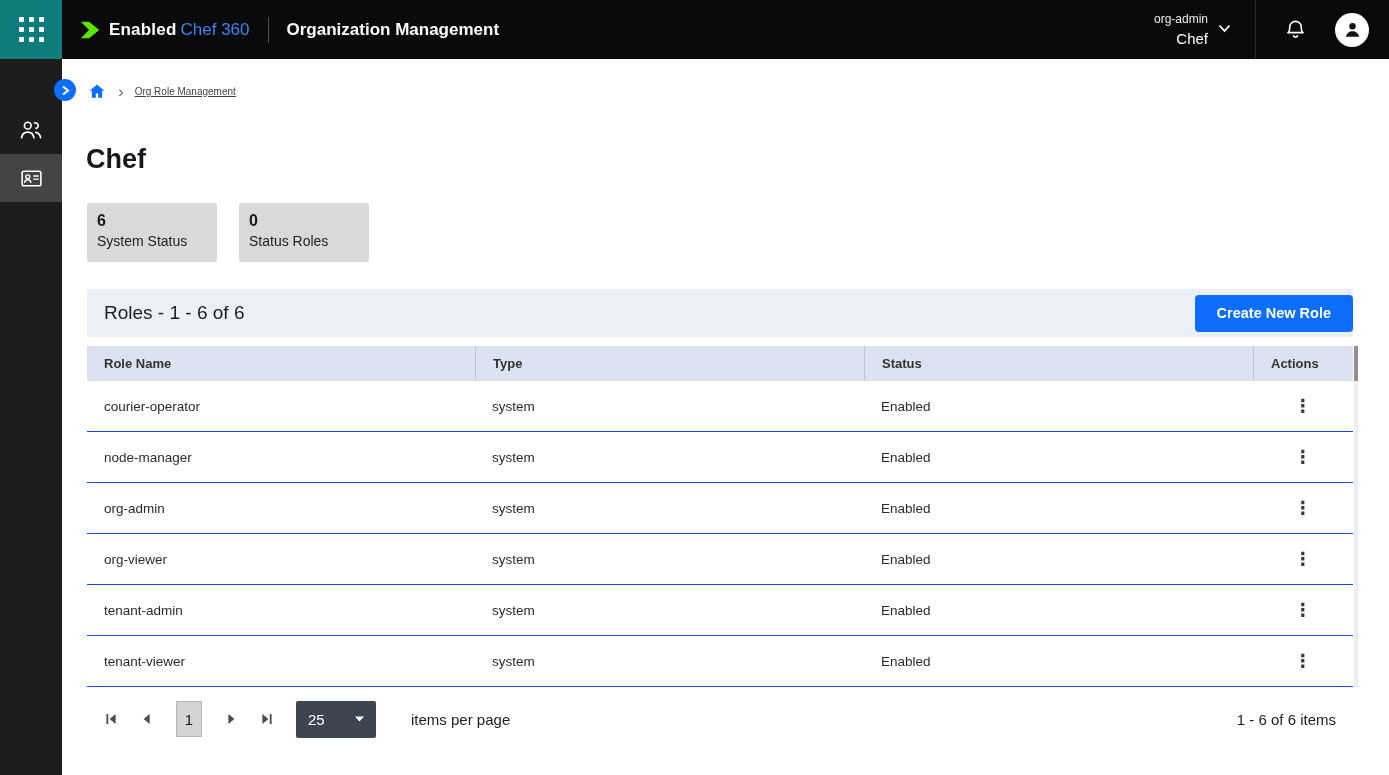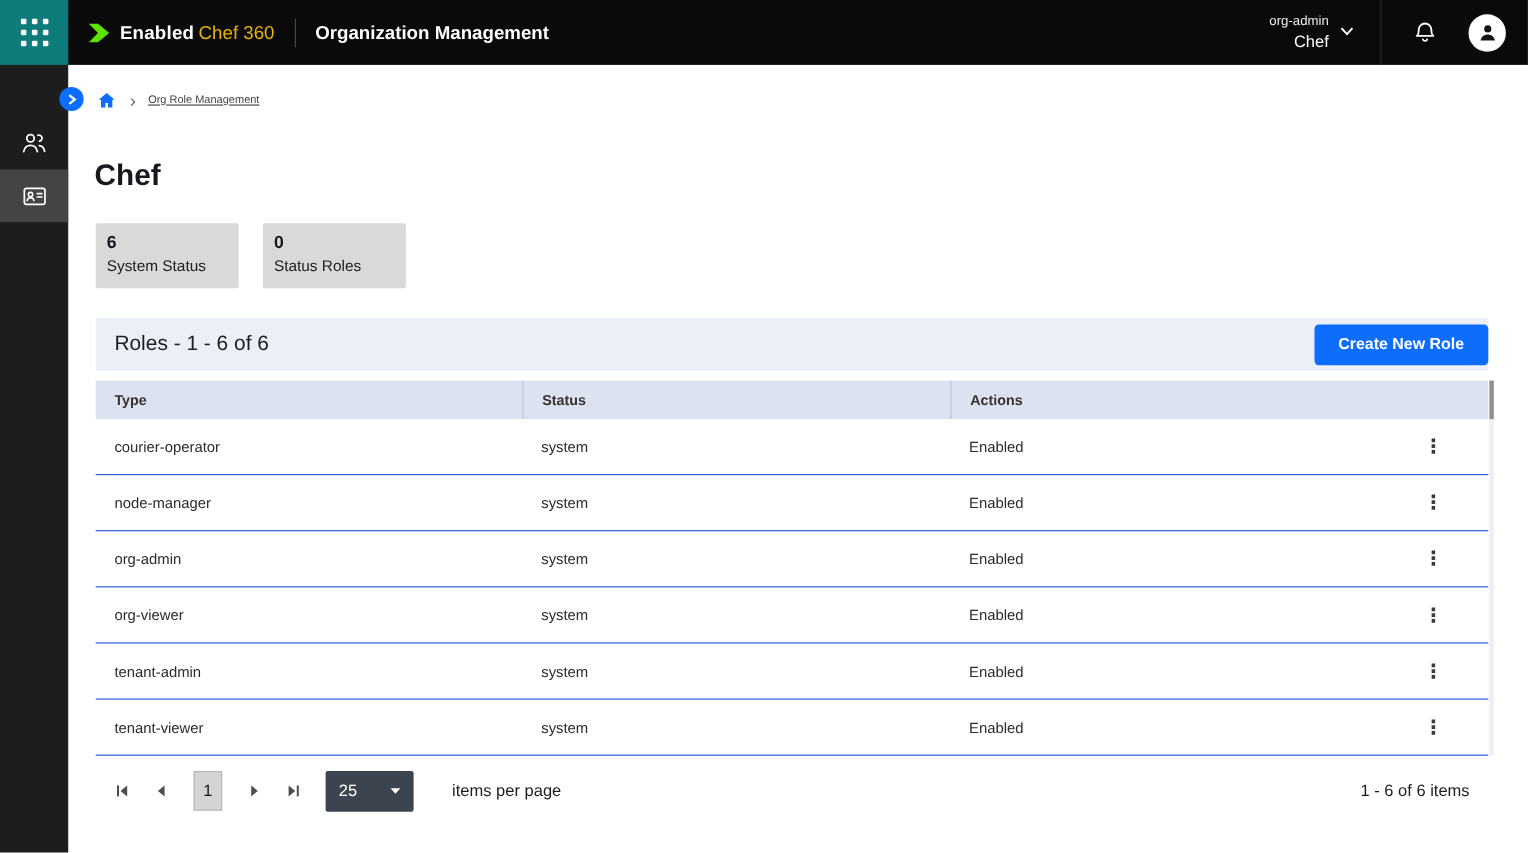--- a/index.html
+++ b/index.html
@@ -19,21 +19,21 @@
   .waffle-btn {
     width:62px; height:59px; background:#0e7c7b; flex:0 0 auto;
     display:flex; align-items:center; justify-content:center; cursor:pointer;
   }
   .waffle { display:grid; grid-template-columns:repeat(3,5px); grid-gap:5px; }
   .waffle span { width:5px; height:5px; background:#fff; border-radius:1px; }
 
   .brand { display:flex; align-items:center; margin-left:16px; }
   .brand svg { margin-right:7px; }
   .brand-primary { color:#fff; font-weight:700; font-size:17px; letter-spacing:0.2px; }
-  .brand-secondary { color:#eab308; font-weight:400; font-size:17px; margin-left:4px; }
+  .brand-secondary { color:#3b82f6; font-weight:400; font-size:17px; margin-left:4px; }
 
   .topbar-divider { width:1px; height:26px; background:#4d4d4d; margin:0 18px; }
   .app-title { color:#fff; font-size:17px; font-weight:700; }
 
   .topbar-right { margin-left:auto; display:flex; align-items:center; height:59px; }
   .org-switcher { display:flex; cursor:pointer; padding-right:24px; align-items:center; }
   .org-block { text-align:right; }
   .org-role { font-size:12px; color:#ededed; line-height:14px; }
   .org-name { font-size:15px; color:#fff; margin-top:4px; line-height:17px; }
   .chev-down { margin-left:10px; align-self:flex-start; margin-top:12px; }
@@ -238,20 +238,21 @@
   </div>
 
   <div class="panel">
 
     <div class="panel-header">
       <div class="panel-title">Roles - 1 - 6 of 6</div>
       <button class="create-btn">Create New Role</button>
     </div>
 
     <div class="table-header">
+      <div class="th">Role Name</div>
       <div class="th">Type</div>
       <div class="th">Status</div>
       <div class="th">Actions</div>
     </div>
 
     <div class="t-row">
       <div class="cell">courier-operator</div>
       <div class="cell">system</div>
       <div class="cell">Enabled</div>
       <div class="cell cell-actions">

